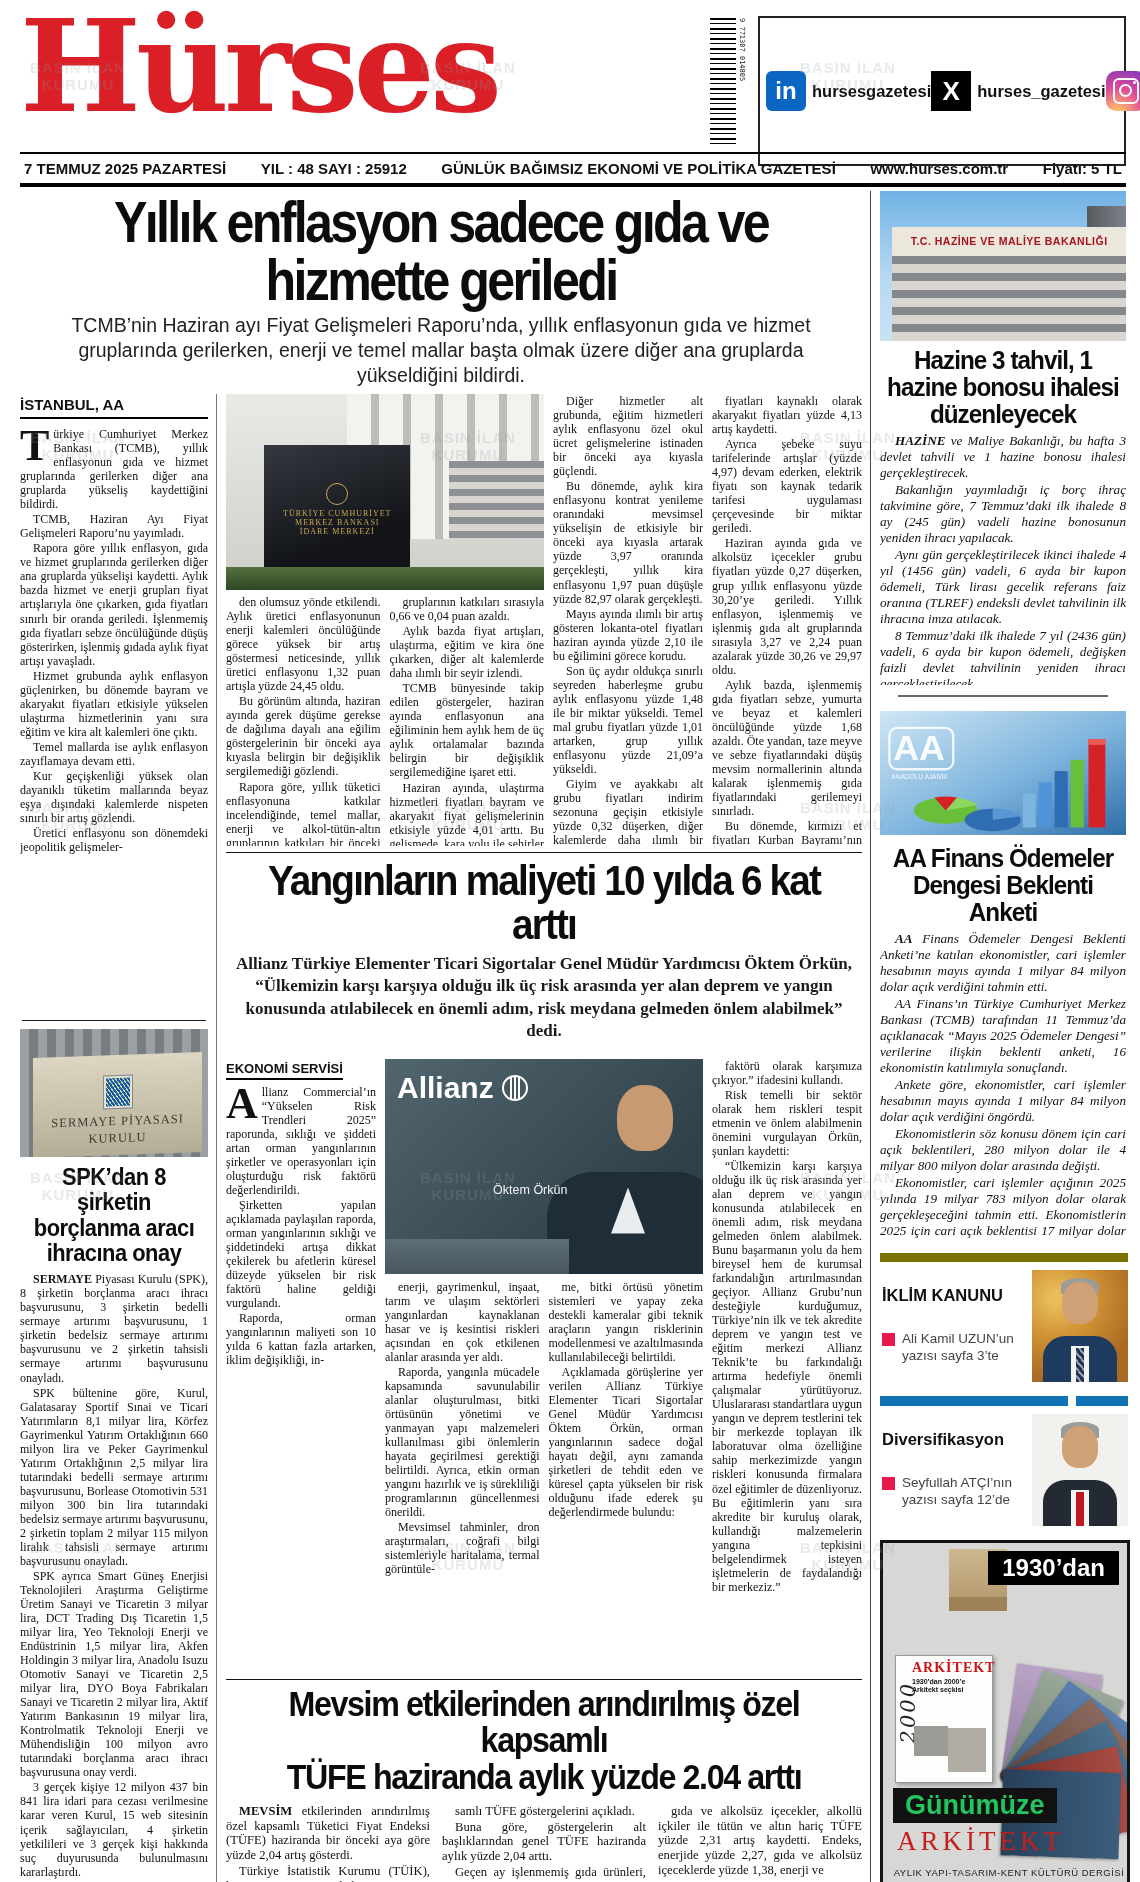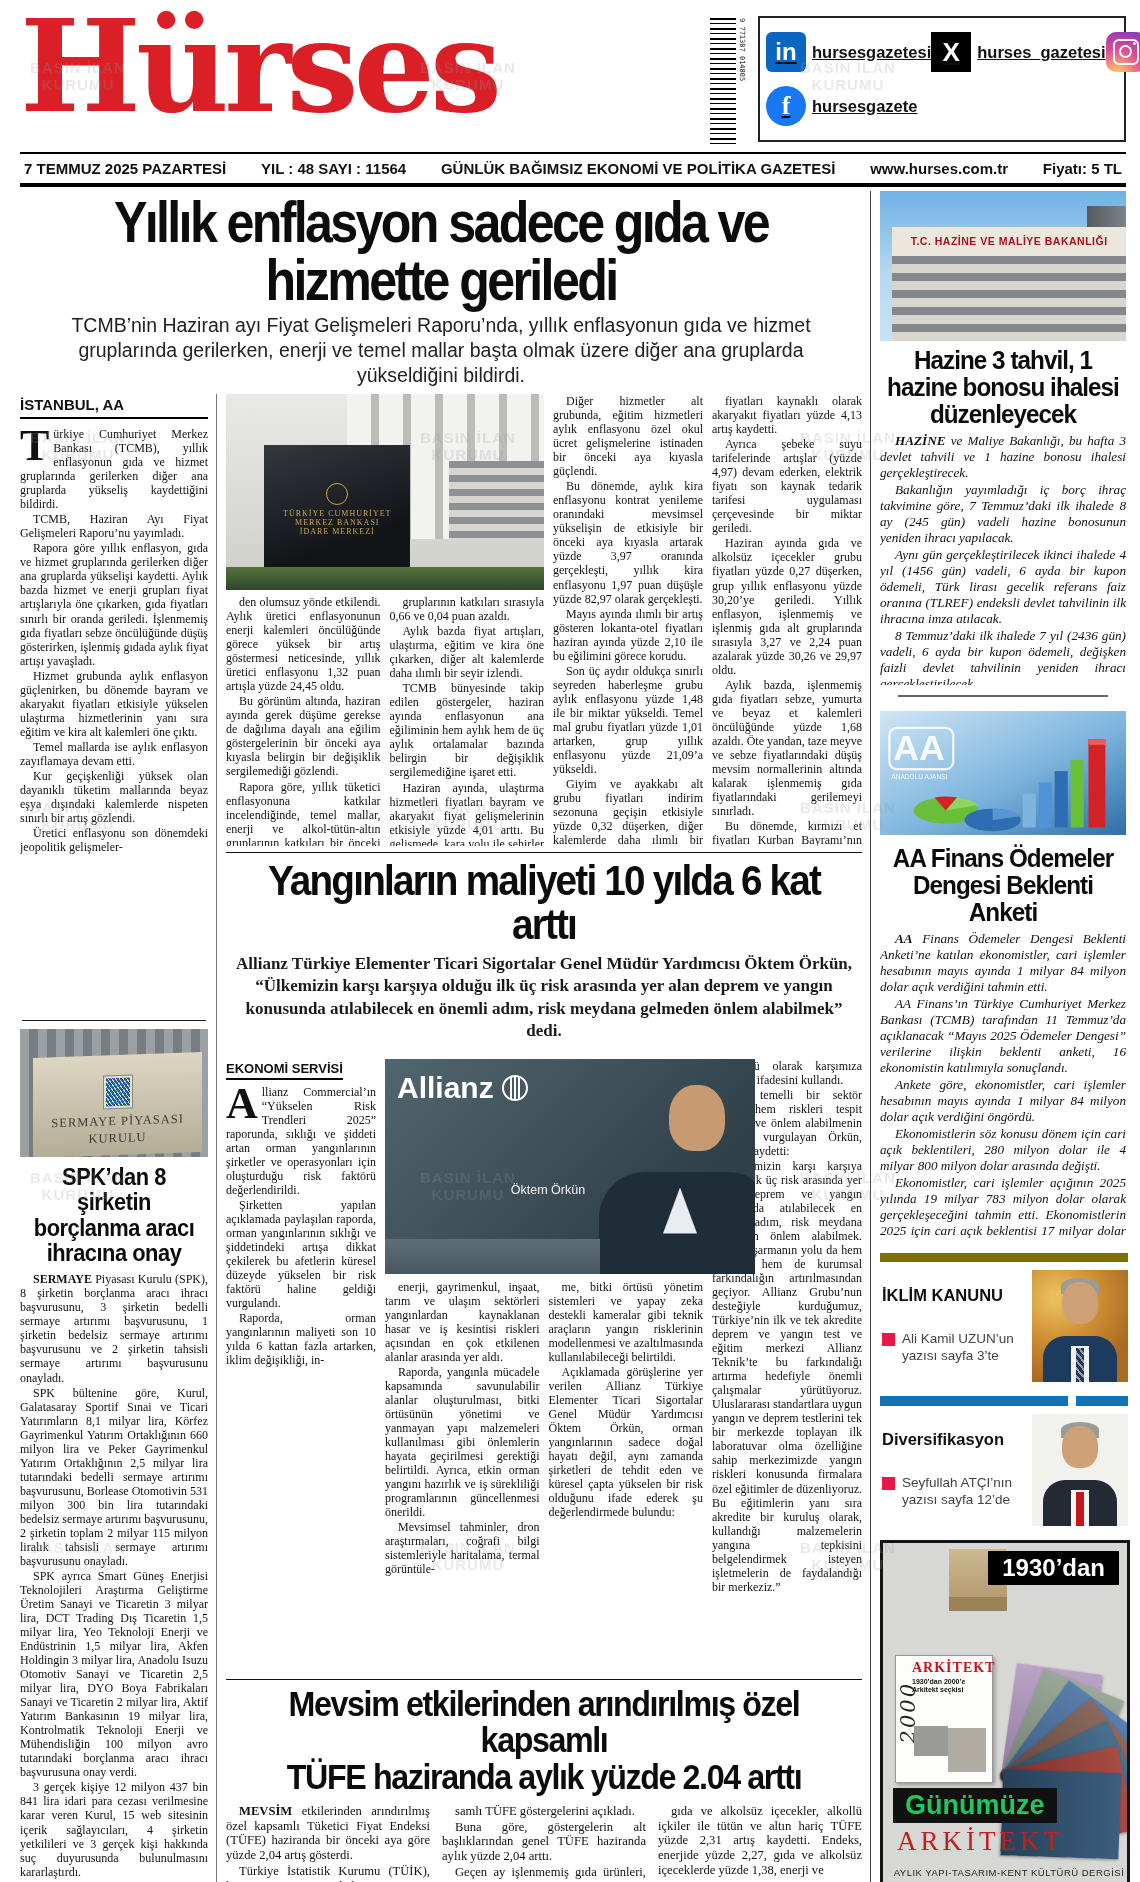--- a/index.html
+++ b/index.html
@@ -11,21 +11,21 @@
   .wm{position:absolute;font-family:"Liberation Sans",sans-serif;font-weight:bold;font-size:15px;
       letter-spacing:1px;color:rgba(145,155,165,.22);white-space:pre-line;text-align:center;line-height:1.1;}
   
   .masthead{display:flex;align-items:flex-start;height:136px;position:relative;z-index:2;}
   .logo{flex:1;font-family:"DejaVu Serif",serif;font-weight:bold;color:#da1f26;
         font-size:128px;line-height:.92;letter-spacing:-5px;margin-top:-8px;}
   .barcode{width:40px;height:126px;margin:2px 8px 0 0;display:flex;flex:none;}
   .bc-stripes{width:26px;height:100%;background:repeating-linear-gradient(180deg,#000 0 2px,#fff 2px 5px,#000 5px 6px,#fff 6px 10px);}
   .bc-num{writing-mode:vertical-rl;font-family:"DejaVu Sans Mono",monospace;font-size:7px;color:#222;line-height:1;margin-left:2px;}
   .social{width:352px;height:122px;border:2px solid #222;flex:none;display:grid;
-          grid-template-columns:1fr 1fr 1fr;align-content:space-evenly;padding:0 6px;background:#fff;text-decoration:underline;}
+          grid-template-columns:1fr 1fr 1fr 1fr;align-content:space-evenly;padding:12px 6px;background:#fff;}
   .soc-item{display:flex;align-items:center;gap:6px;font-family:"Liberation Sans",sans-serif;
             font-weight:bold;font-size:16.5px;color:#111;}
   .soc-ic{width:40px;height:40px;flex:none;display:flex;align-items:center;justify-content:center;
           color:#fff;font-family:"Liberation Sans",sans-serif;font-weight:bold;}
   .ic-li{background:#0a66c2;border-radius:6px;font-size:24px;}
   .ic-x{background:#000;font-size:26px;}
   .ic-ig{background:radial-gradient(circle at 28% 110%,#fdc468 8%,#df4996 52%,#8a3ab9 90%);border-radius:10px;}
   .ig-cam{width:22px;height:22px;border:2.5px solid #fff;border-radius:6px;position:relative;}
   .ig-cam::before{content:"";position:absolute;left:4px;top:4px;width:9px;height:9px;border:2.5px solid #fff;border-radius:50%;}
   .ig-cam::after{content:"";position:absolute;right:1px;top:1px;width:3px;height:3px;background:#fff;border-radius:50%;}
@@ -85,21 +85,21 @@
               border:2px solid #e8e2cf;box-shadow:0 0 0 1px #888;
               background-image:repeating-linear-gradient(55deg,transparent 0 2px,#cfd8a8 2px 3px);}
   .hzph{width:100%;height:150px;background:linear-gradient(#6fb1e4,#b5d8f1 55%,#c9e2f4);}
   .hz-band{position:absolute;top:24%;left:5%;right:0;height:19%;background:#ece7dd;
            display:flex;align-items:center;justify-content:center;
            font-family:"Liberation Sans",sans-serif;font-weight:bold;font-size:10.5px;
            color:#a8121c;letter-spacing:.5px;}
   .hz-face{position:absolute;top:43%;left:5%;right:0;bottom:0;
            background:repeating-linear-gradient(180deg,#84878b 0 8px,#d9d6d0 8px 17px);}
   .hz-tower{position:absolute;top:10%;right:0;width:16%;bottom:0;background:linear-gradient(90deg,#565b60,#7c8287);}
-  .alzph{width:370px;height:215px;background:linear-gradient(135deg,#52666f,#2f4049 75%);flex:none;}
+  .alzph{width:318px;height:215px;background:linear-gradient(135deg,#52666f,#2f4049 75%);flex:none;}
   .alz-logo{position:absolute;left:12px;top:12px;color:#fff;font-family:"Liberation Sans",sans-serif;
             font-weight:bold;font-size:30px;display:flex;align-items:center;gap:8px;}
   .alz-circ{width:26px;height:26px;border:2.5px solid #fff;border-radius:50%;box-sizing:border-box;
             background:linear-gradient(90deg,transparent 0 6px,#fff 6px 8px,transparent 8px 10px,#fff 10px 12px,transparent 12px 14px,#fff 14px 16px,transparent 16px);}
   .alz-head{position:absolute;right:30px;top:26px;width:56px;height:66px;background:#c89a72;
             border-radius:46% 46% 42% 42%;}
   .alz-body{position:absolute;right:-14px;bottom:0;width:170px;height:102px;background:#1f2d39;
             border-radius:46px 40px 0 0;}
   .alz-shirt{position:absolute;right:58px;bottom:40px;width:34px;height:46px;background:#e9edf0;
              clip-path:polygon(50% 0,100% 100%,0 100%);}
@@ -234,21 +234,21 @@
       </div>
       <div class="soc-item">
         <span class="soc-ic ic-fb">f</span>
         <span>hursesgazete</span>
       </div>
     </div>
   </header>
 
   <div class="dateline">
     <span>7 TEMMUZ 2025 PAZARTESİ</span>
-    <span>YIL : 48  SAYI : 11564</span>
+    <span>YIL : 48  SAYI : 25912</span>
     <span>GÜNLÜK BAĞIMSIZ EKONOMİ VE POLİTİKA GAZETESİ</span>
     <span>www.hurses.com.tr</span>
     <span>Fiyatı: 5 TL</span>
   </div>
 
   <div class="content">
 
     <div class="left-main">
       <h2 class="hl hl-xl">Yıllık enflasyon sadece gıda ve hizmette geriledi</h2>
       <p class="sub-xl">TCMB’nin Haziran ayı Fiyat Gelişmeleri Raporu’nda, yıllık enflasyonun gıda ve hizmet gruplarında gerilerken, enerji ve temel mallar başta olmak üzere diğer ana gruplarda yükseldiğini bildirdi.</p>

